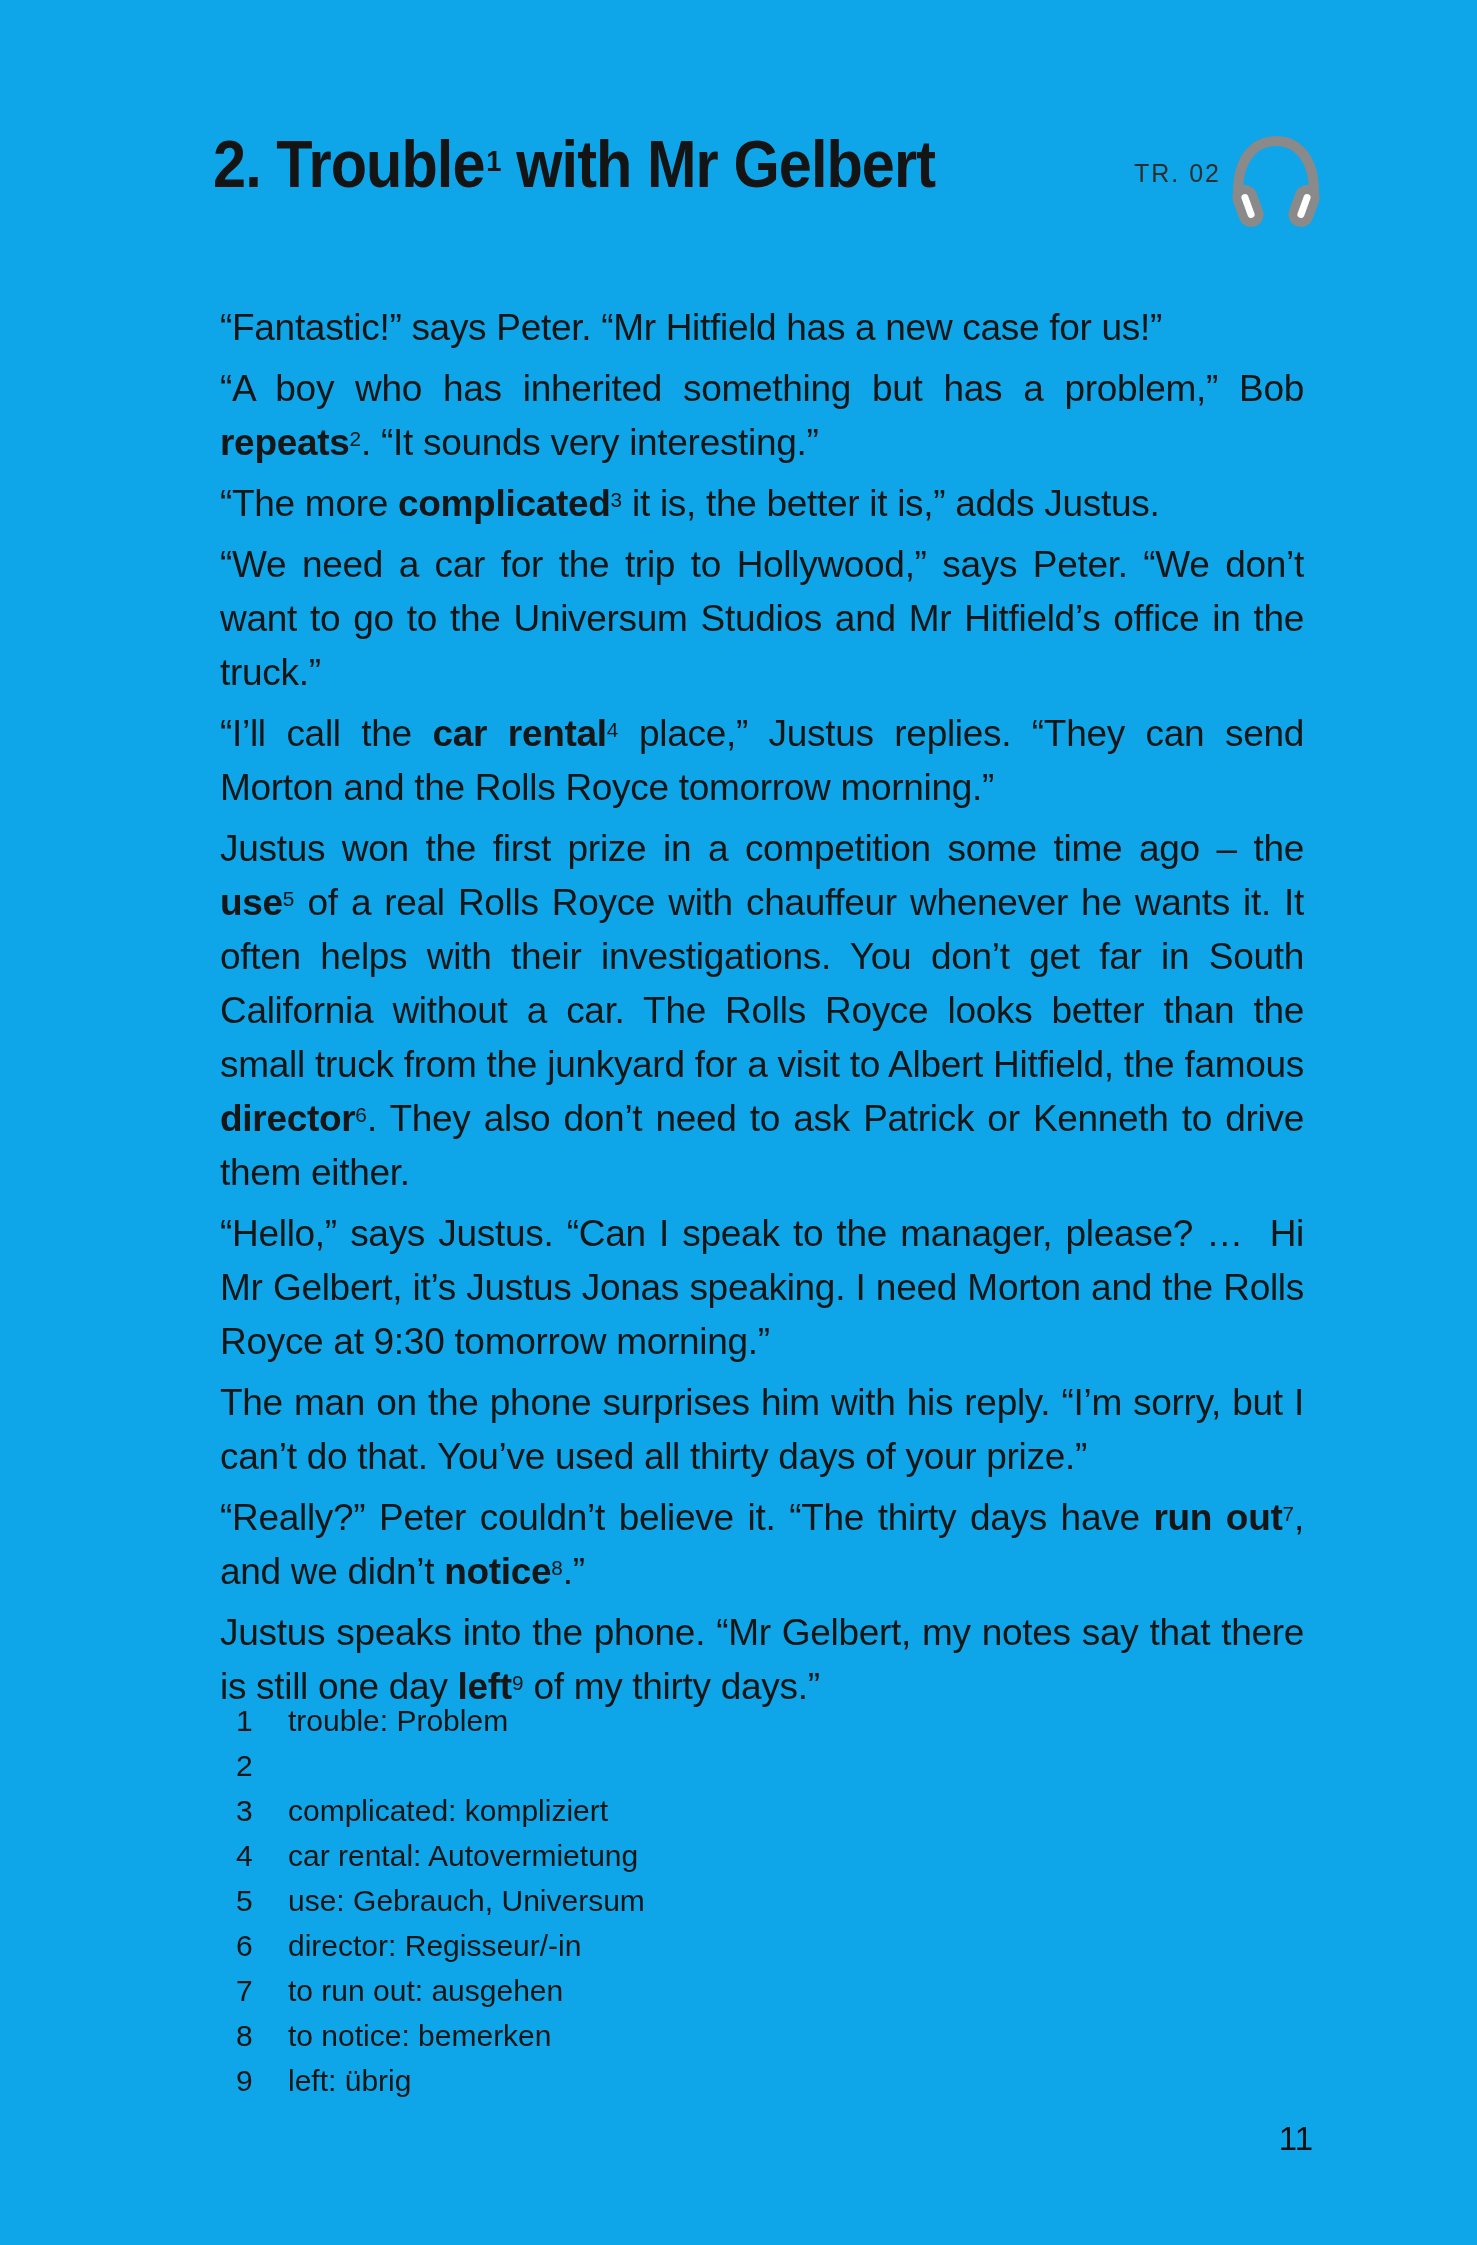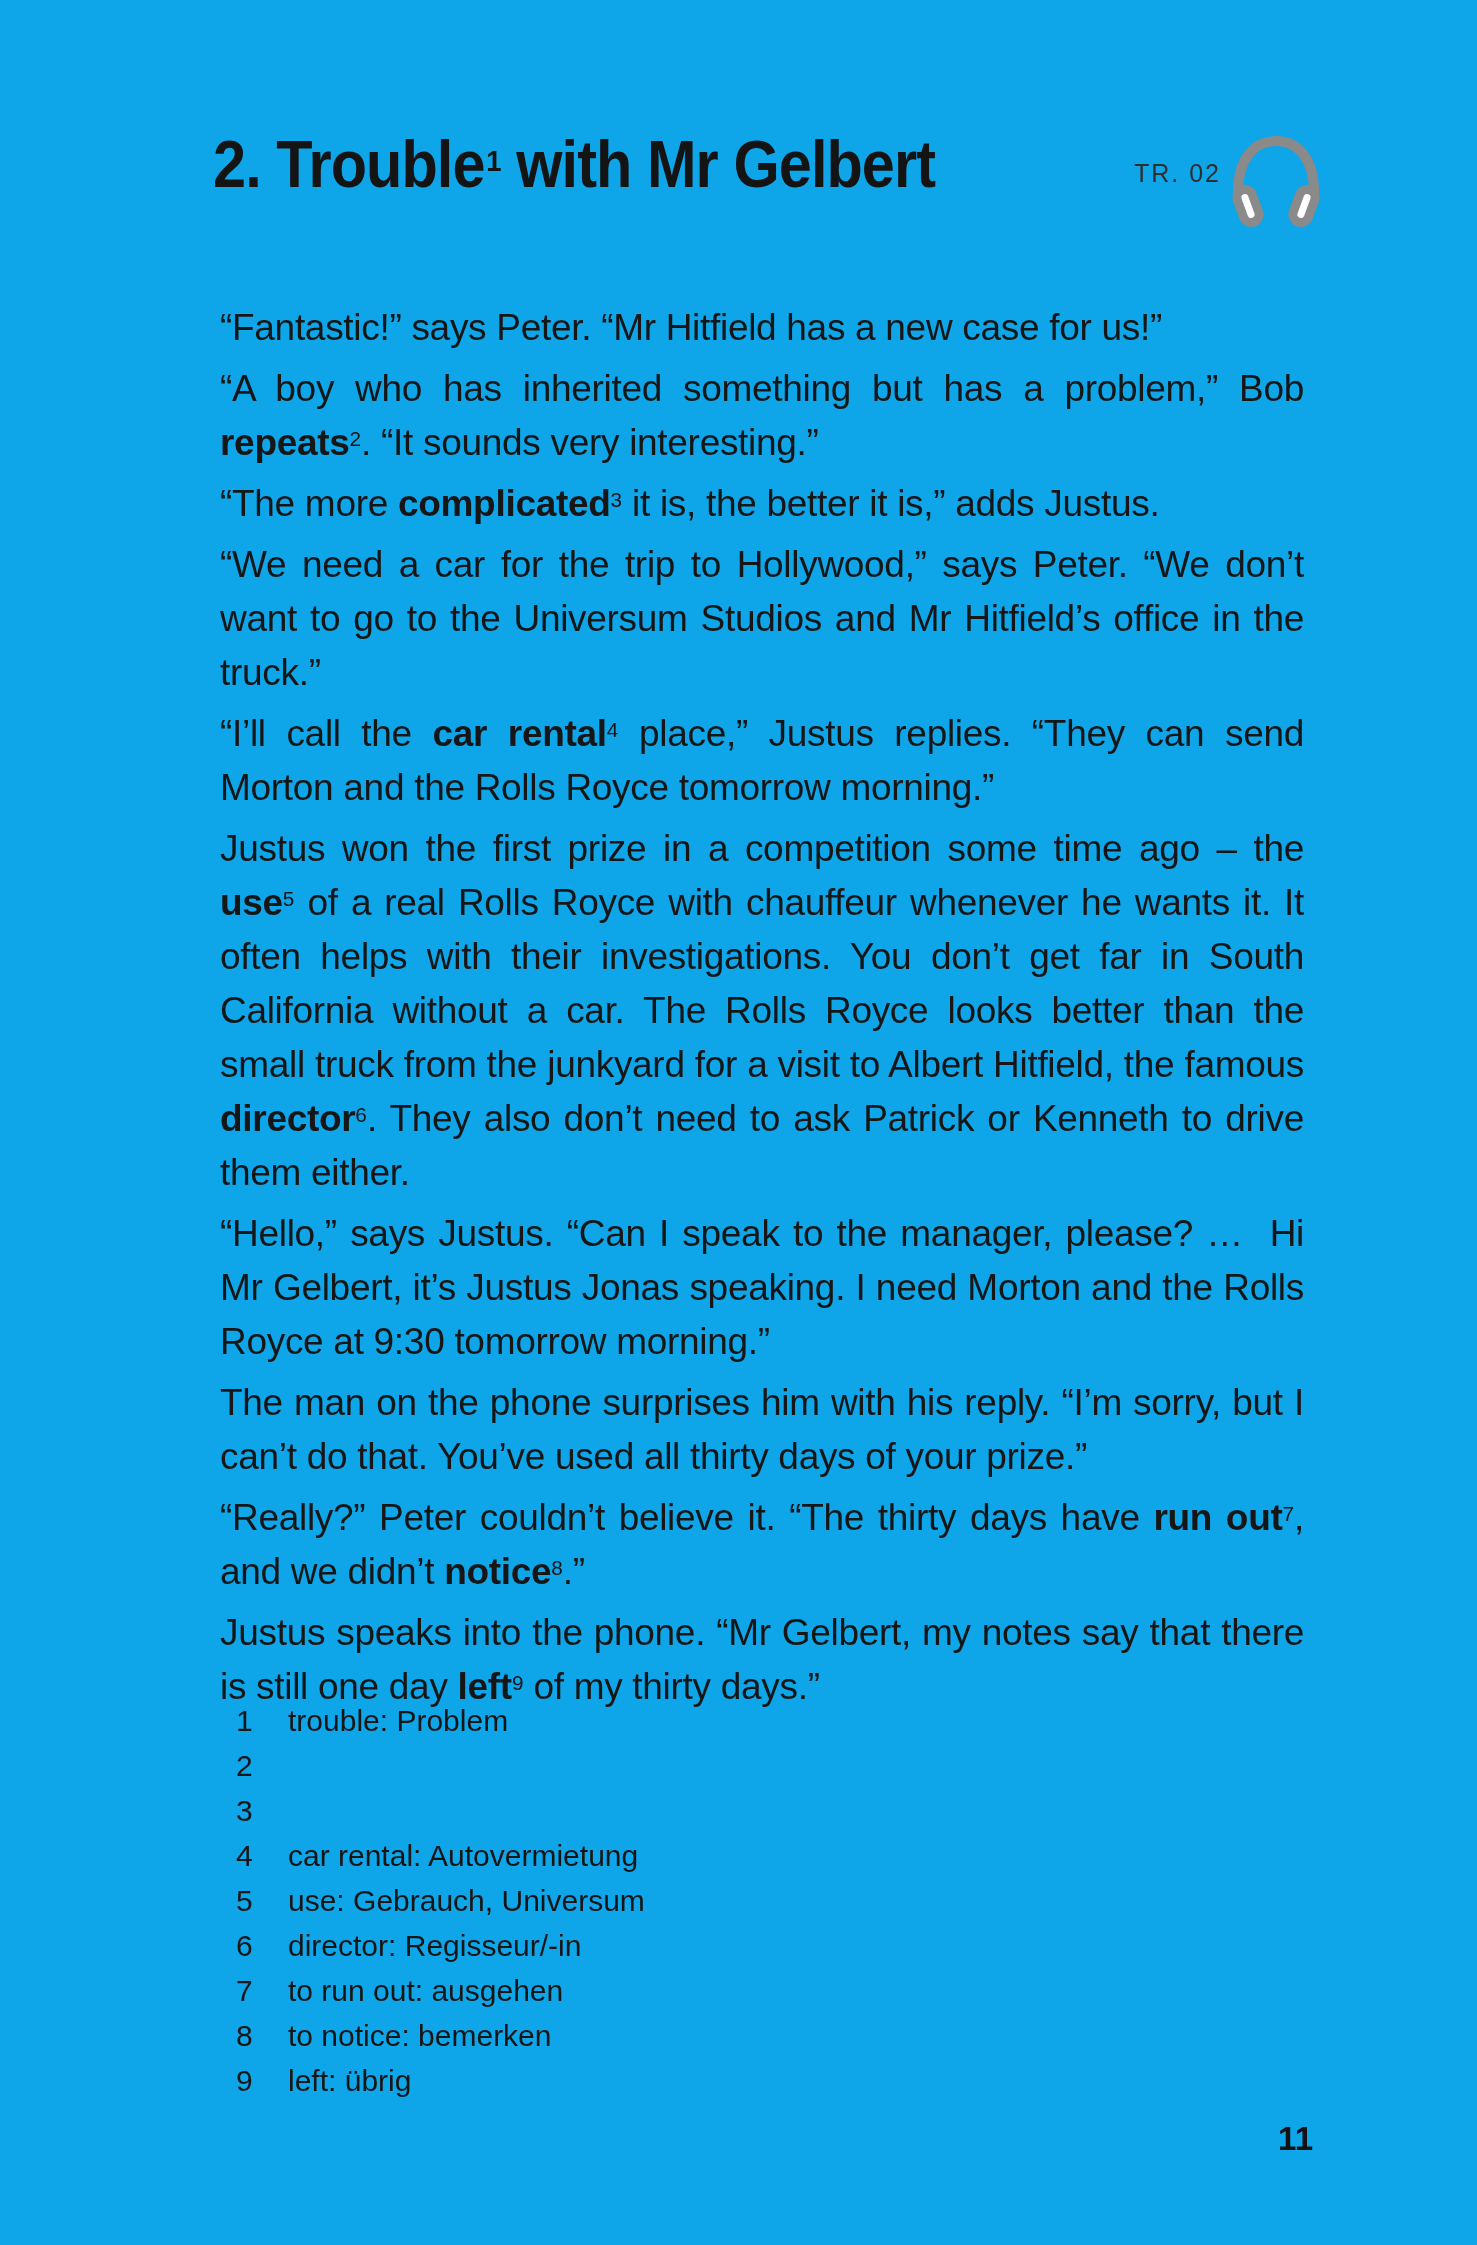--- a/index.html
+++ b/index.html
@@ -29,21 +29,21 @@
   .story sup { font-size:0.56em; vertical-align:0.45em; line-height:0; letter-spacing:0; }
   .footnotes {
     position:absolute; left:236px; top:1698px;
     font-size:30px; line-height:45px; color:#161616;
   }
   .fn-row { display:flex; }
   .fn-num { flex:0 0 52px; width:52px; }
   .fn-text b { font-weight:400; }
   .page-number {
     position:absolute; right:164px; top:2120px;
-    font-size:33px; font-weight:700; color:#111111;
+    font-size:33px; font-weight:400; color:#111111;
   }
 </style>
 </head>
 <body>
 
 <div class="page">
 
   <h1 class="chapter-title"><span>2. Trouble</span><sup>1</sup><span> with Mr Gelbert</span></h1>
 
   <div class="track-label">TR. 02</div>
@@ -74,20 +74,21 @@
   <div class="footnotes">
       <div class="fn-row">
         <span class="fn-num">1</span>
         <span class="fn-text"><b>trouble:</b><span> Problem</span></span>
       </div>
       <div class="fn-row">
         <span class="fn-num">2</span>
       </div>
       <div class="fn-row">
         <span class="fn-num">3</span>
+        <span class="fn-text"><b>complicated:</b><span> kompliziert</span></span>
       </div>
       <div class="fn-row">
         <span class="fn-num">4</span>
         <span class="fn-text"><b>car rental:</b><span> Autovermietung</span></span>
       </div>
       <div class="fn-row">
         <span class="fn-num">5</span>
         <span class="fn-text"><b>use:</b><span> Gebrauch, Universum</span></span>
       </div>
       <div class="fn-row">

